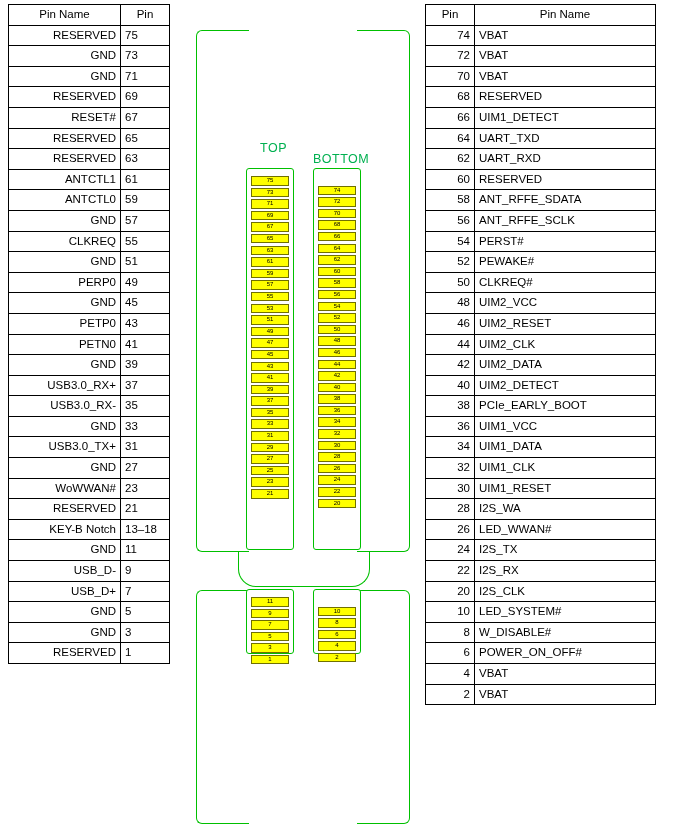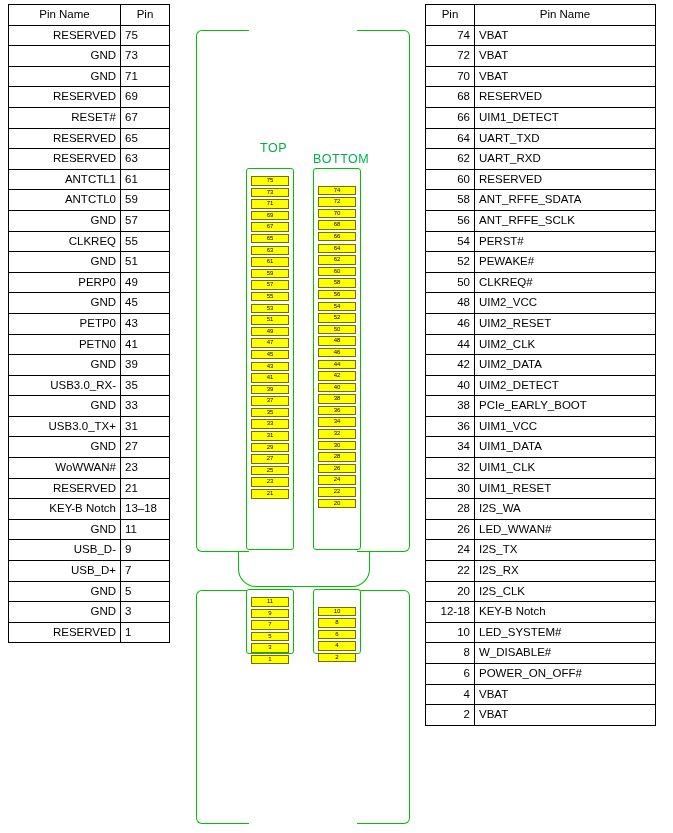--- a/index.html
+++ b/index.html
@@ -168,20 +168,24 @@
         </tr>
         <tr>
           <td class="name">PETN0</td>
           <td class="pin">41</td>
         </tr>
         <tr>
           <td class="name">GND</td>
           <td class="pin">39</td>
         </tr>
         <tr>
+          <td class="name">USB3.0_RX+</td>
+          <td class="pin">37</td>
+        </tr>
+        <tr>
           <td class="name">USB3.0_RX-</td>
           <td class="pin">35</td>
         </tr>
         <tr>
           <td class="name">GND</td>
           <td class="pin">33</td>
         </tr>
         <tr>
           <td class="name">USB3.0_TX+</td>
           <td class="pin">31</td>
@@ -341,24 +345,20 @@
           <td class="pin">24</td>
           <td class="name">I2S_TX</td>
         </tr>
         <tr>
           <td class="pin">22</td>
           <td class="name">I2S_RX</td>
         </tr>
         <tr>
           <td class="pin">20</td>
           <td class="name">I2S_CLK</td>
-        </tr>
-        <tr>
-          <td class="pin">12-18</td>
-          <td class="name">KEY-B Notch</td>
         </tr>
         <tr>
           <td class="pin">10</td>
           <td class="name">LED_SYSTEM#</td>
         </tr>
         <tr>
           <td class="pin">8</td>
           <td class="name">W_DISABLE#</td>
         </tr>
         <tr>

